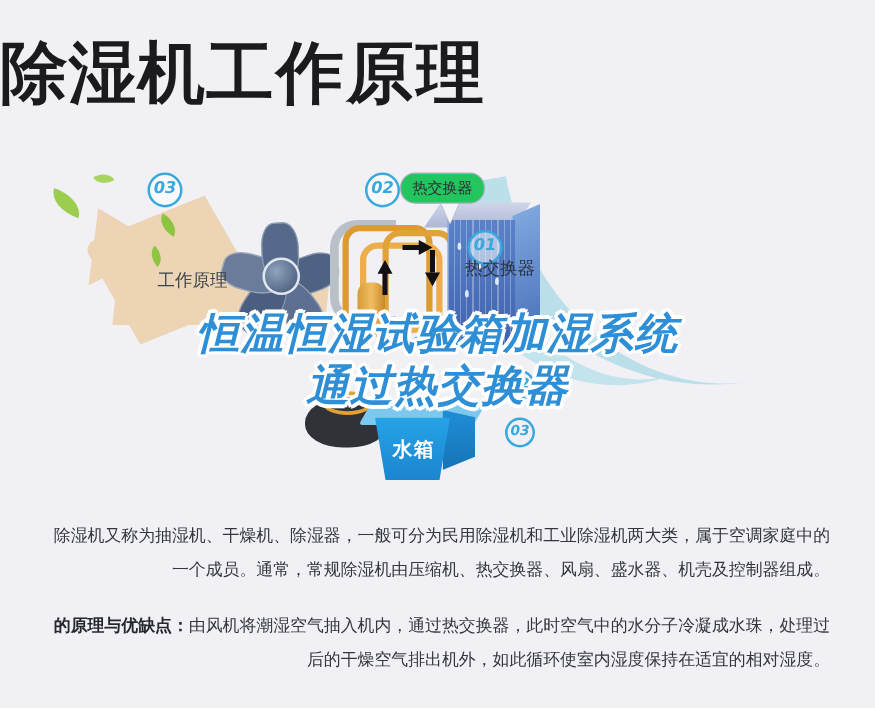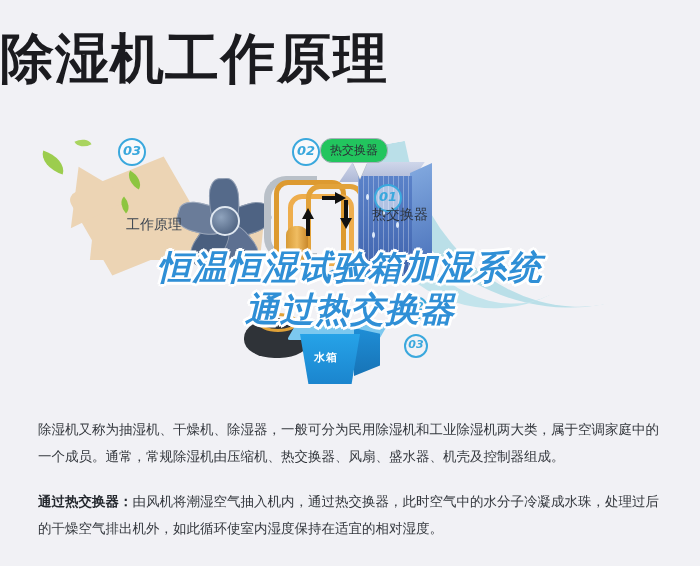--- a/index.html
+++ b/index.html
@@ -299,21 +299,21 @@
   .water-tank .rside {
     position: absolute;
     left: 62px; top: 6px;
     width: 26px; height: 48px;
     background: linear-gradient(180deg,#1f8ed6,#1773b6);
     clip-path: polygon(0 0, 100% 12%, 100% 78%, 0 100%);
   }
   .water-tank .label {
     position: absolute;
     left: 22px; top: 28px;
-    font-size: 11px;
+    font-size: 16px;
     color: #ffffff;
     font-weight: 700;
     letter-spacing: 1px;
   }
   .compressor {
     position: absolute;
     left: 244px;
     top: 200px;
     width: 66px;
     height: 40px;
@@ -435,21 +435,21 @@
   
   .body-copy {
     position: absolute;
     left: 38px;
     top: 416px;
     width: 626px;
     font-size: 13.5px;
     line-height: 27px;
     color: #33373d;
   }
-  .body-copy p { margin: 0 0 18px 0; }
+  .body-copy p { margin: 0 0 18px 0; text-align: right; }
   .body-copy .lead { font-weight: 700; color: #24282e; }
 </style>
 </head>
 <body>
 
 <div class="page">
 
   <div class="title-band">
     <div class="title-text">
       <span class="t-a">除湿机</span><span class="t-b">工作原理</span>
@@ -536,16 +536,16 @@
     </div>
   </div>
 
   <div class="overlay-headline">
     <span class="line1">恒温恒湿试验箱加湿系统</span>
     <span class="line2">通过热交换器</span>
   </div>
 
   <div class="body-copy">
     <p>除湿机又称为抽湿机、干燥机、除湿器，一般可分为民用除湿机和工业除湿机两大类，属于空调家庭中的一个成员。通常，常规除湿机由压缩机、热交换器、风扇、盛水器、机壳及控制器组成。</p>
-    <p><span class="lead">通过热交换器：</span><span>由风机将潮湿空气抽入机内，通过热交换器，此时空气中的水分子冷凝成水珠，处理过后的干燥空气排出机外，如此循环使室内湿度保持在适宜的相对湿度。</span></p>
+    <p><span class="lead">的原理与优缺点：</span><span>由风机将潮湿空气抽入机内，通过热交换器，此时空气中的水分子冷凝成水珠，处理过后的干燥空气排出机外，如此循环使室内湿度保持在适宜的相对湿度。</span></p>
   </div>
 
 </div>
 
 </body></html>

